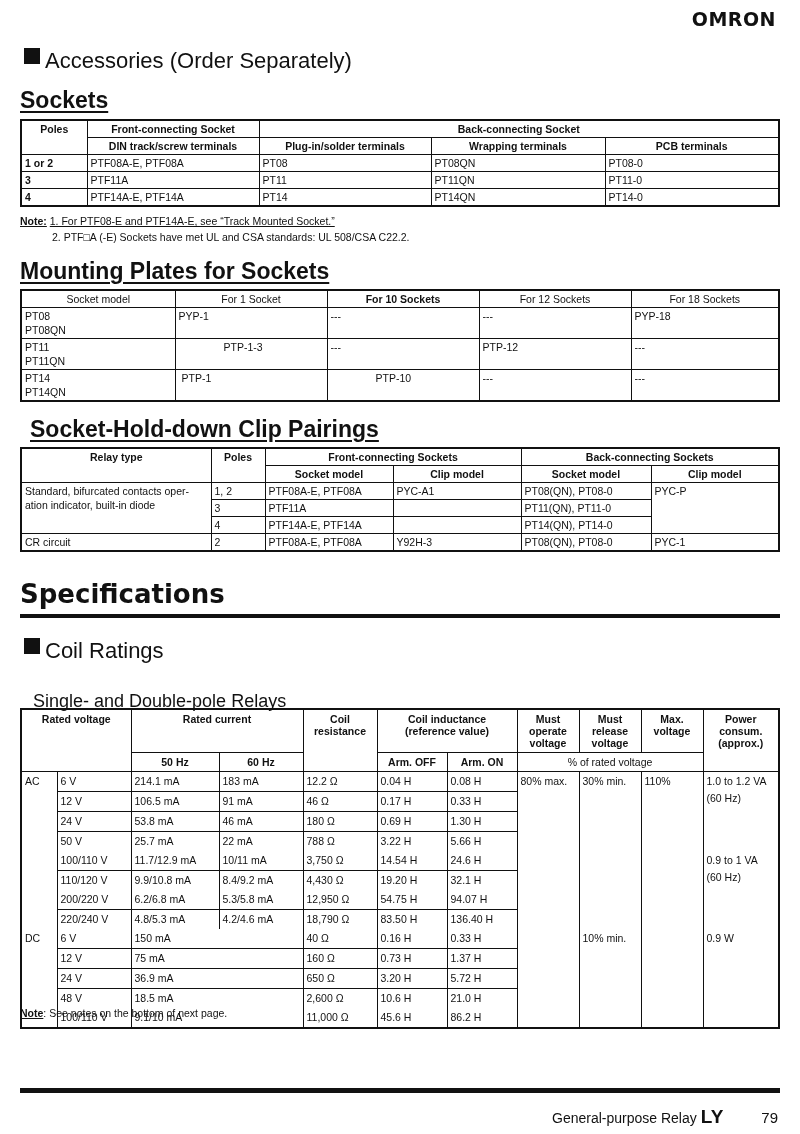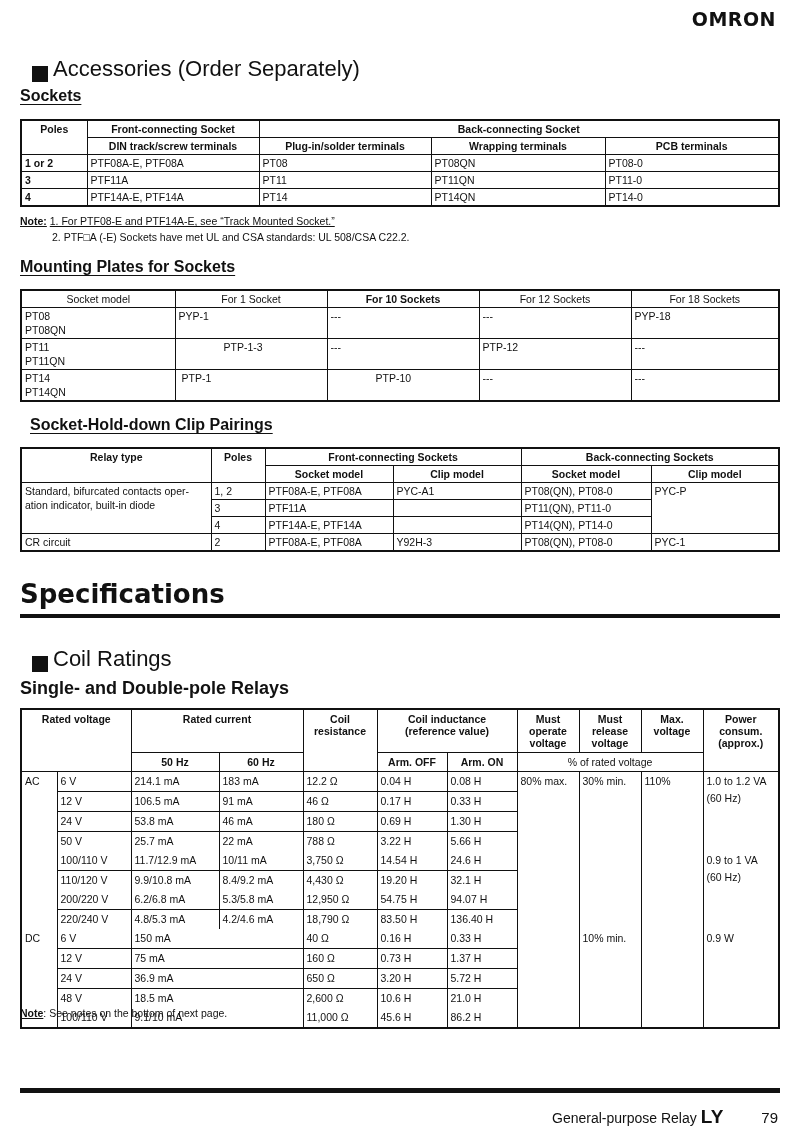--- a/index.html
+++ b/index.html
@@ -1,21 +1,21 @@
 <!DOCTYPE html>
 <html><head>
 <meta charset="utf-8">
 <style>
   html, body { margin: 0; padding: 0; background: #fff; }
   body { width: 800px; height: 1134px; position: relative; font-family: "Liberation Sans", sans-serif; color: #111; overflow: hidden; }
   .logo { position: absolute; right: 24px; top: 8px; font-family: "DejaVu Sans", sans-serif; font-weight: bold; font-size: 19px; letter-spacing: 0.5px; }
-  .h1 { position: absolute; left: 20px; font-size: 22px; font-weight: normal; margin: 12px; display: flex; align-items: flex-end; }
+  .h1 { position: absolute; left: 20px; font-size: 22px; font-weight: normal; margin: 4px; display: flex; align-items: flex-start; }
   .h1 .sq { display: inline-block; width: 16px; height: 16px; background: #111; margin-right: 5px; }
-  .h2 { position: absolute; left: 20px; font-size: 16px; font-weight: bold; text-decoration: underline; text-underline-offset: 3px; margin: 0; }
-  .h2plain { position: absolute; left: 20px; font-size: 18px; font-weight: bold; margin: 0; }
+  .h2 { position: absolute; left: 20px; font-size: 23px; font-weight: bold; text-decoration: underline; text-underline-offset: 3px; margin: 0; }
+  .h2plain { position: absolute; left: 20px; font-size: 18px; font-weight: normal; margin: 13px; }
   .spec-title { position: absolute; left: 20px; top: 579px; font-size: 26px; font-weight: bold; margin: 0; font-family: "DejaVu Sans", sans-serif; }
   .spec-rule { position: absolute; left: 20px; right: 20px; top: 614px; height: 4px; background: #111; }
   table { position: absolute; left: 20px; width: 760px; border-collapse: collapse; font-size: 10.5px; border: 2px solid #111; }
   td, th { border: 1px solid #111; padding: 1px 3px; vertical-align: top; text-align: left; font-weight: normal; line-height: 14px; }
   th { text-align: center; font-weight: bold; }
   .bold { font-weight: bold; }
   .note { position: absolute; left: 20px; font-size: 10.5px; line-height: 16px; }
   .note b { font-weight: bold; text-decoration: underline; }
   .note .indent { padding-left: 32px; }
   

